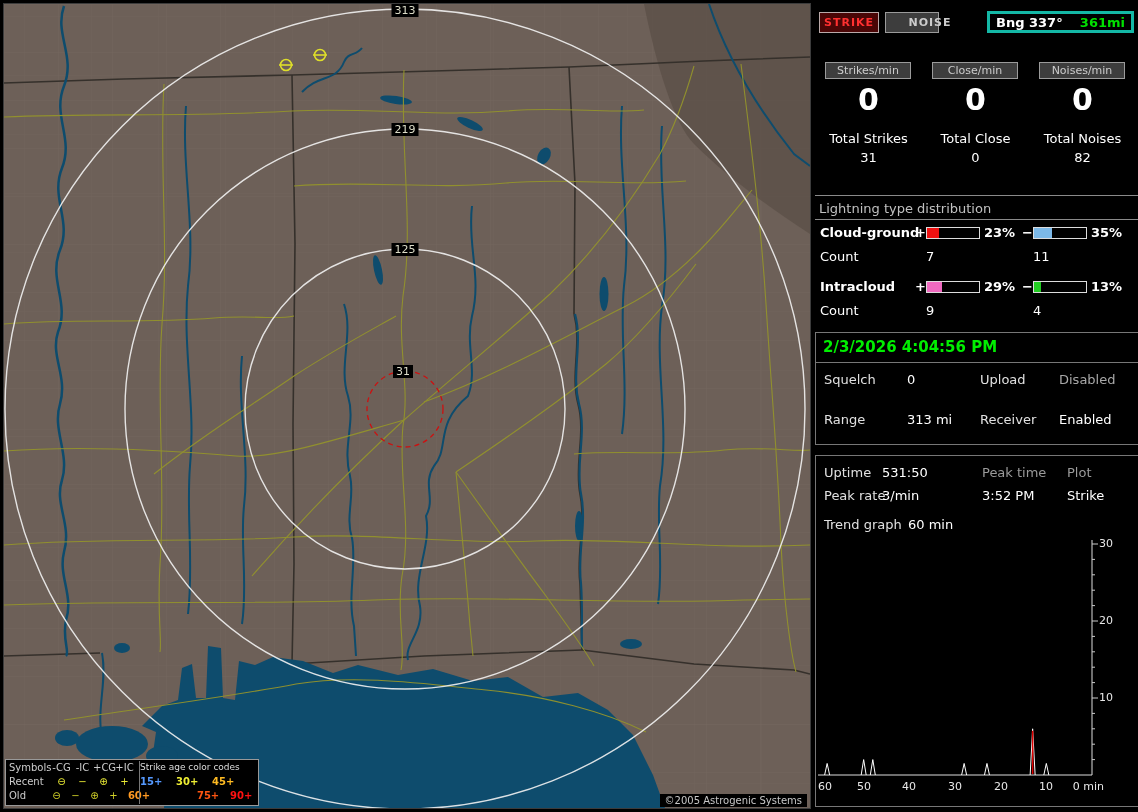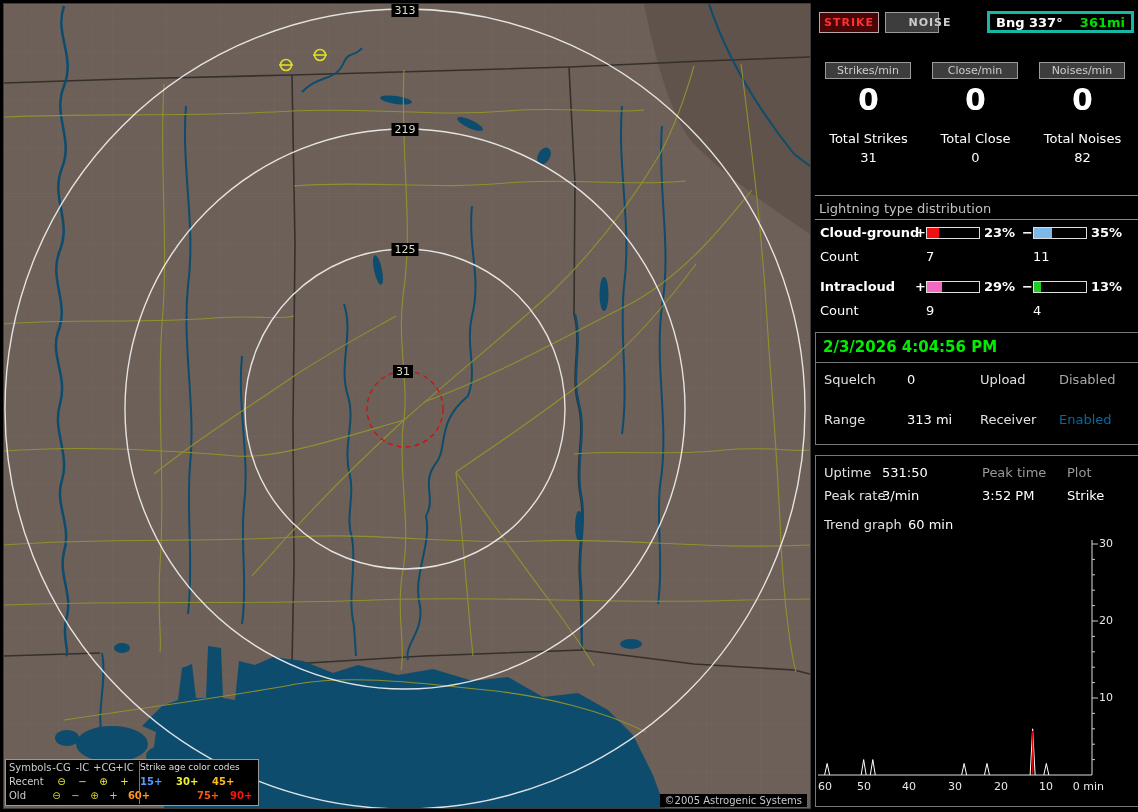--- a/index.html
+++ b/index.html
@@ -267,21 +267,21 @@
       <div class="srow" style="top:39px">
         <span class="lab" style="left:8px">Squelch</span>
         <span class="val" style="left:91px">0</span>
         <span class="lab" style="left:164px">Upload</span>
         <span class="val" style="left: 243px; color: rgb(168, 168, 168);">Disabled</span>
       </div>
       <div class="srow" style="top:79px">
         <span class="lab" style="left:8px">Range</span>
         <span class="val" style="left:91px">313 mi</span>
         <span class="lab" style="left:164px">Receiver</span>
-        <span class="val" style="left: 243px; color: #0369a1;">Enabled</span>
+        <span class="val" style="left: 243px; color: #ffffff;">Enabled</span>
       </div>
     </div>
 
     <div class="panel" style="top:455px;height:352px">
       <div class="srow" style="top:9px">
         <span class="lab" style="left:8px">Uptime</span>
         <span class="val" style="left:66px">531:50</span>
         <span class="lab2" style="left:166px">Peak time</span>
         <span class="lab2" style="left:251px">Plot</span>
       </div>

